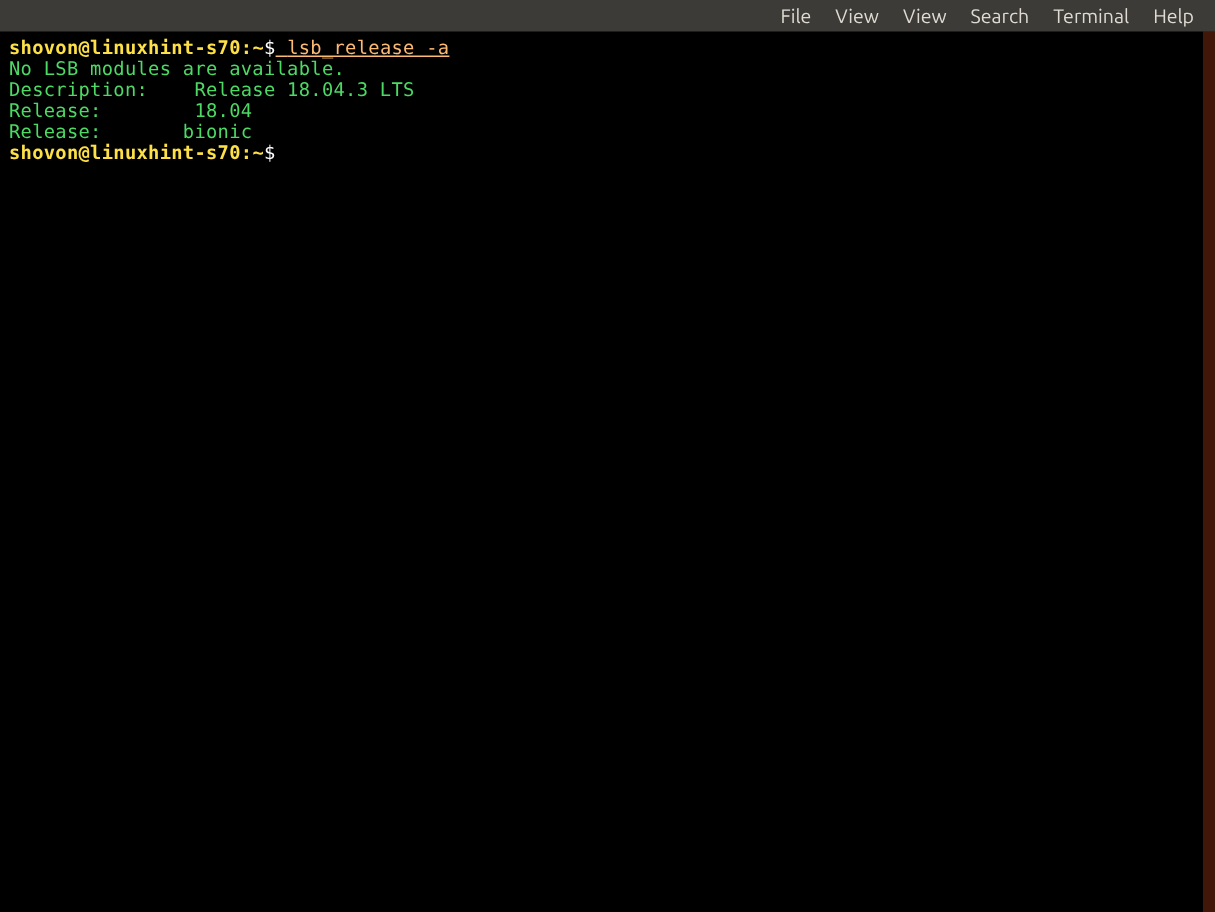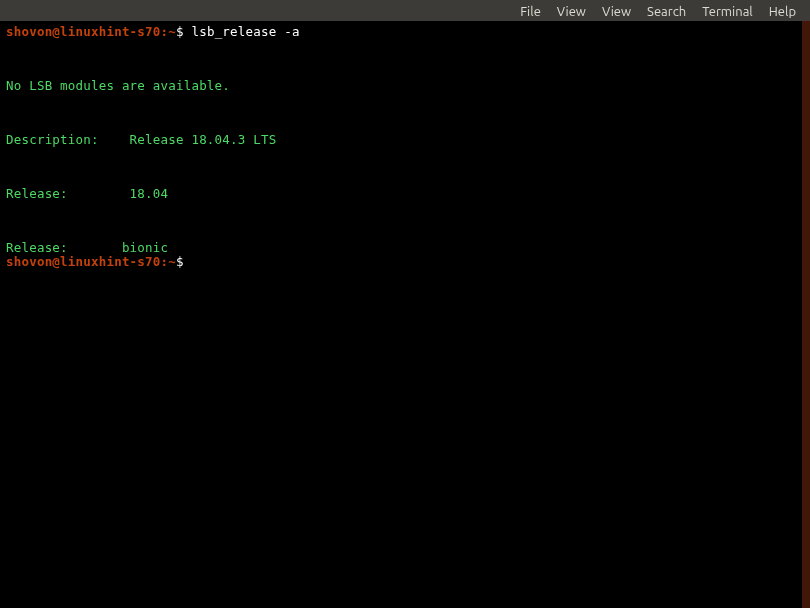--- a/index.html
+++ b/index.html
@@ -38,32 +38,32 @@
     .terminal-body {
       padding: 4px 6px;
       line-height: 14px;
       font-size: 12.5px;
       letter-spacing: 0.2px;
     }
     .line {
       white-space: pre;
     }
     .prompt-user {
-      color: #c2410c;
+      color: #fde047;
       font-weight: bold;
     }
     .prompt-dollar {
       color: #ffffff;
     }
     .command {
-      color: #ffffff;
+      color: #fdba74;
+      text-decoration: underline;
     }
     .output {
       color: #4cd964;
-      margin-top: 40px;
     }
     .scrollbar-right {
       position: absolute;
       top: 21px;
       right: 0;
       width: 8px;
       height: calc(100% - 21px);
       background: #e95420;
       opacity: 0.28;
     }

